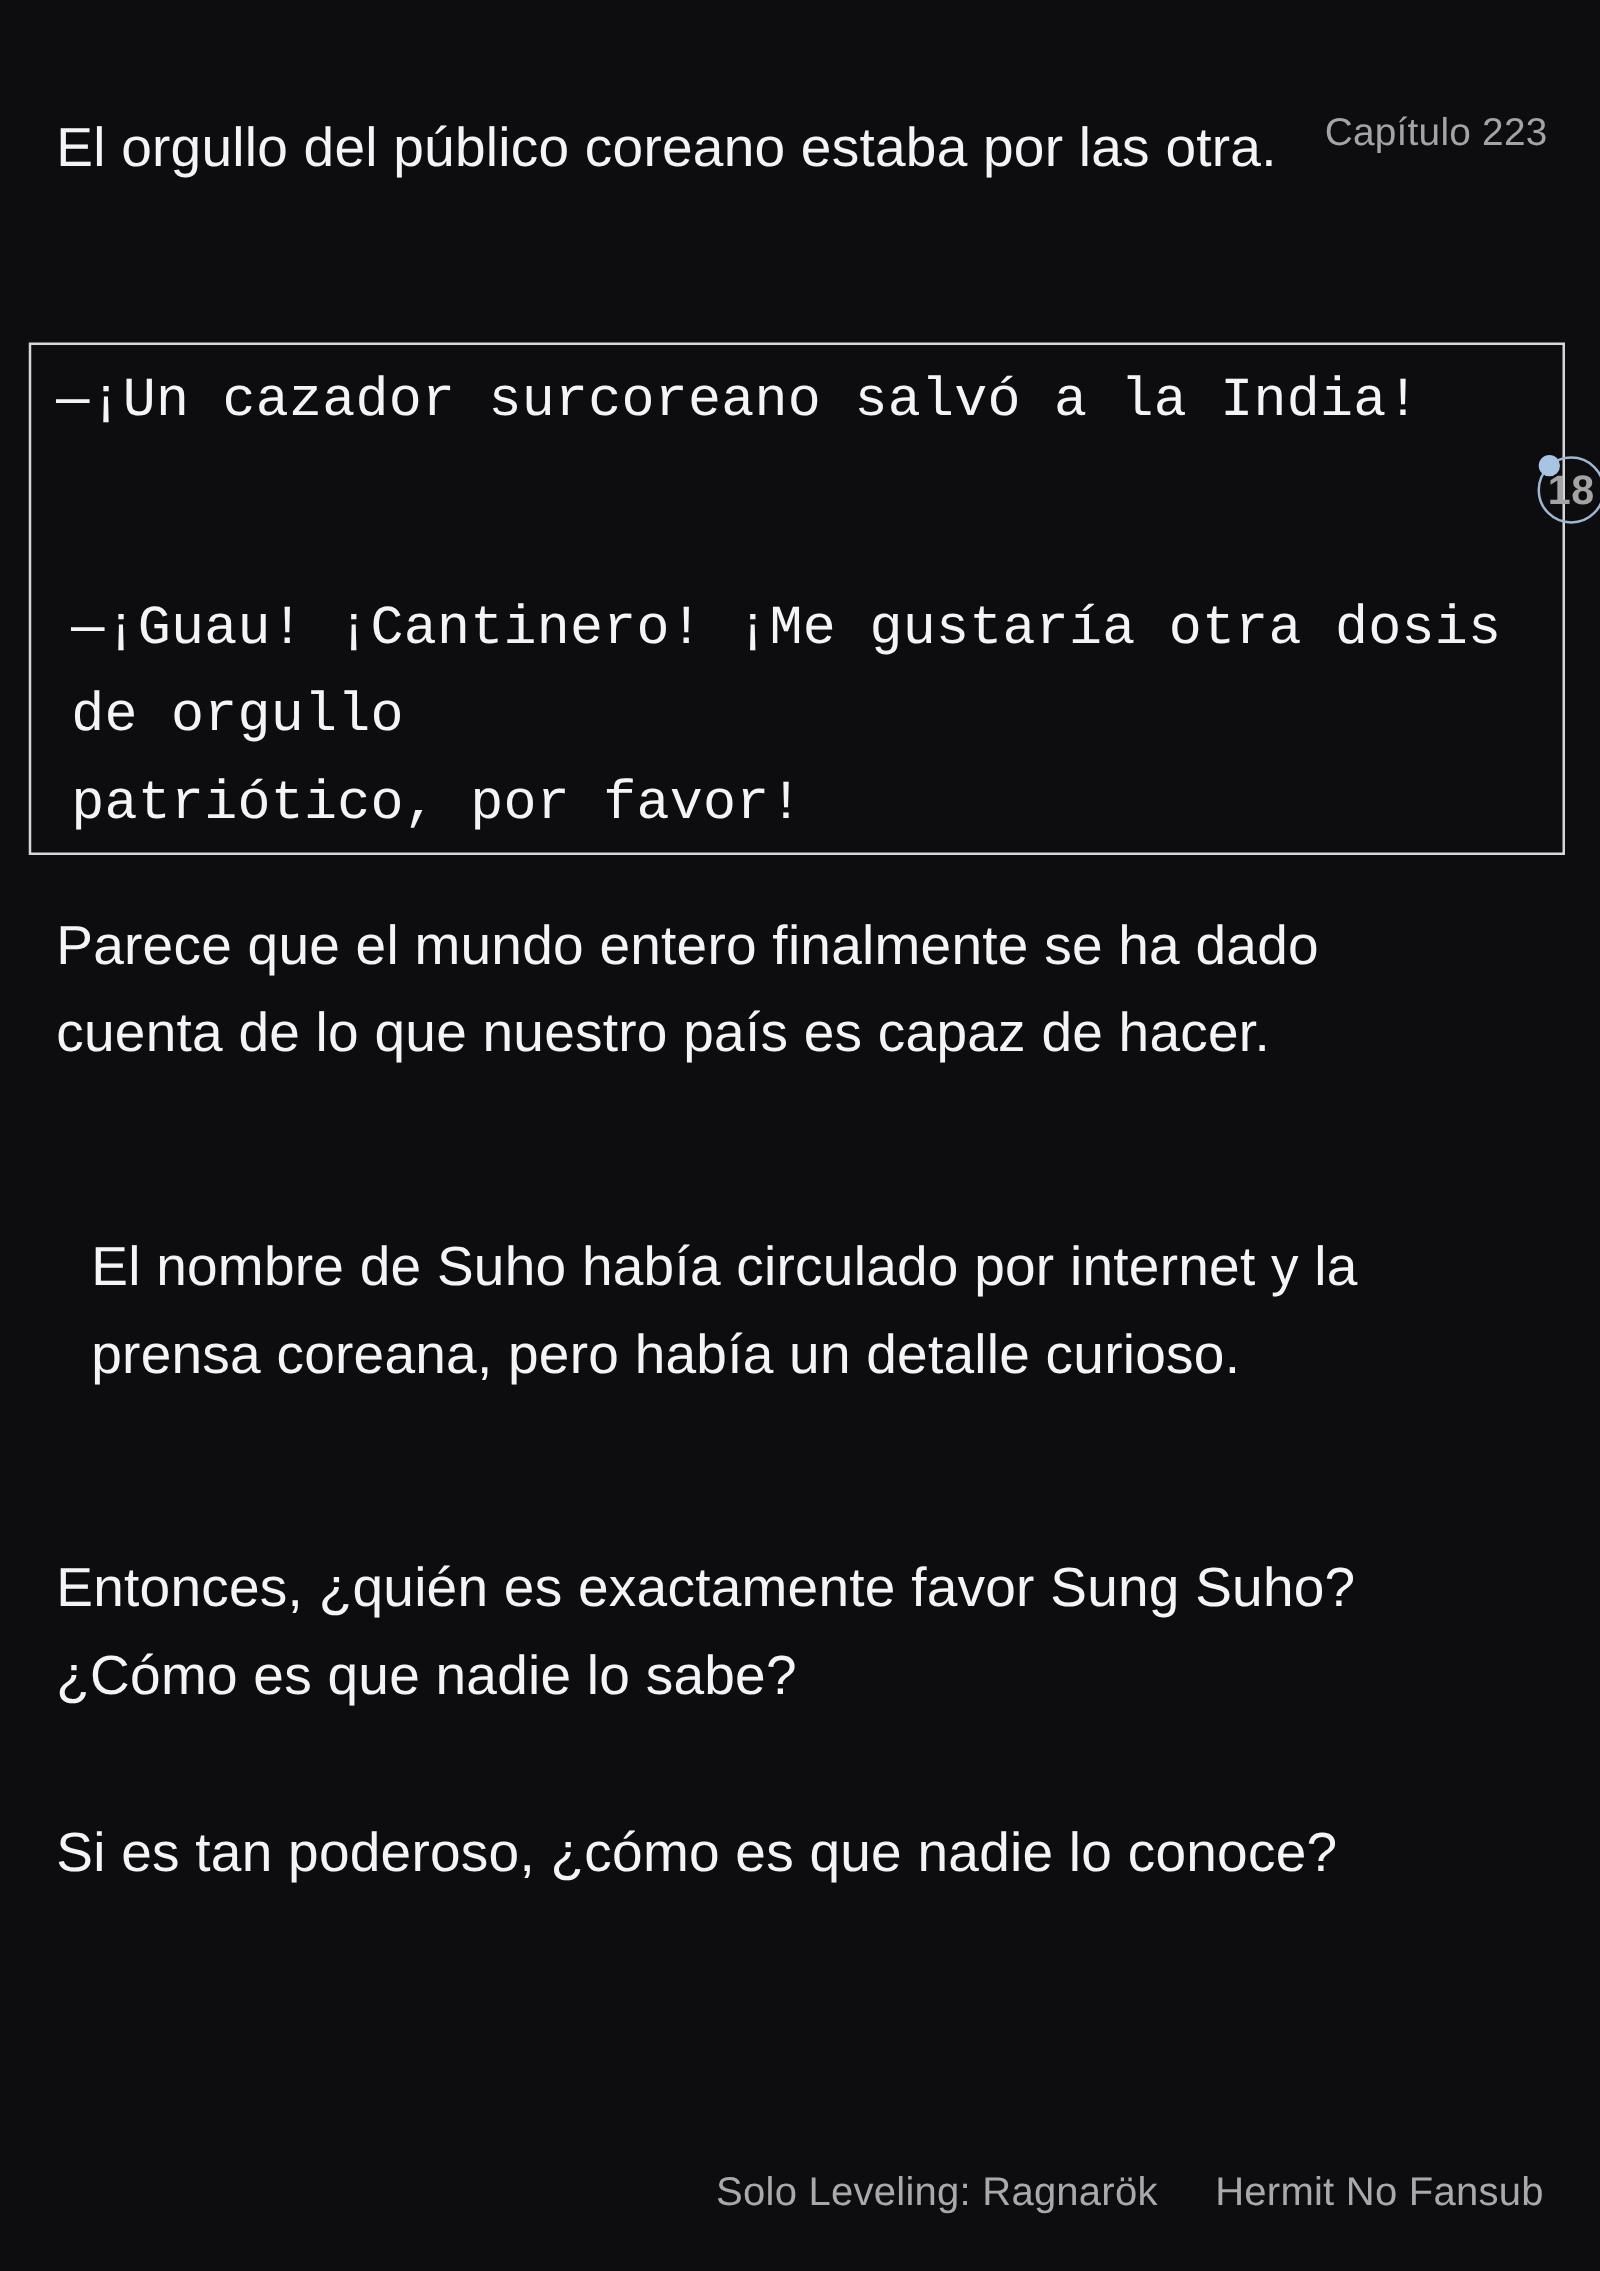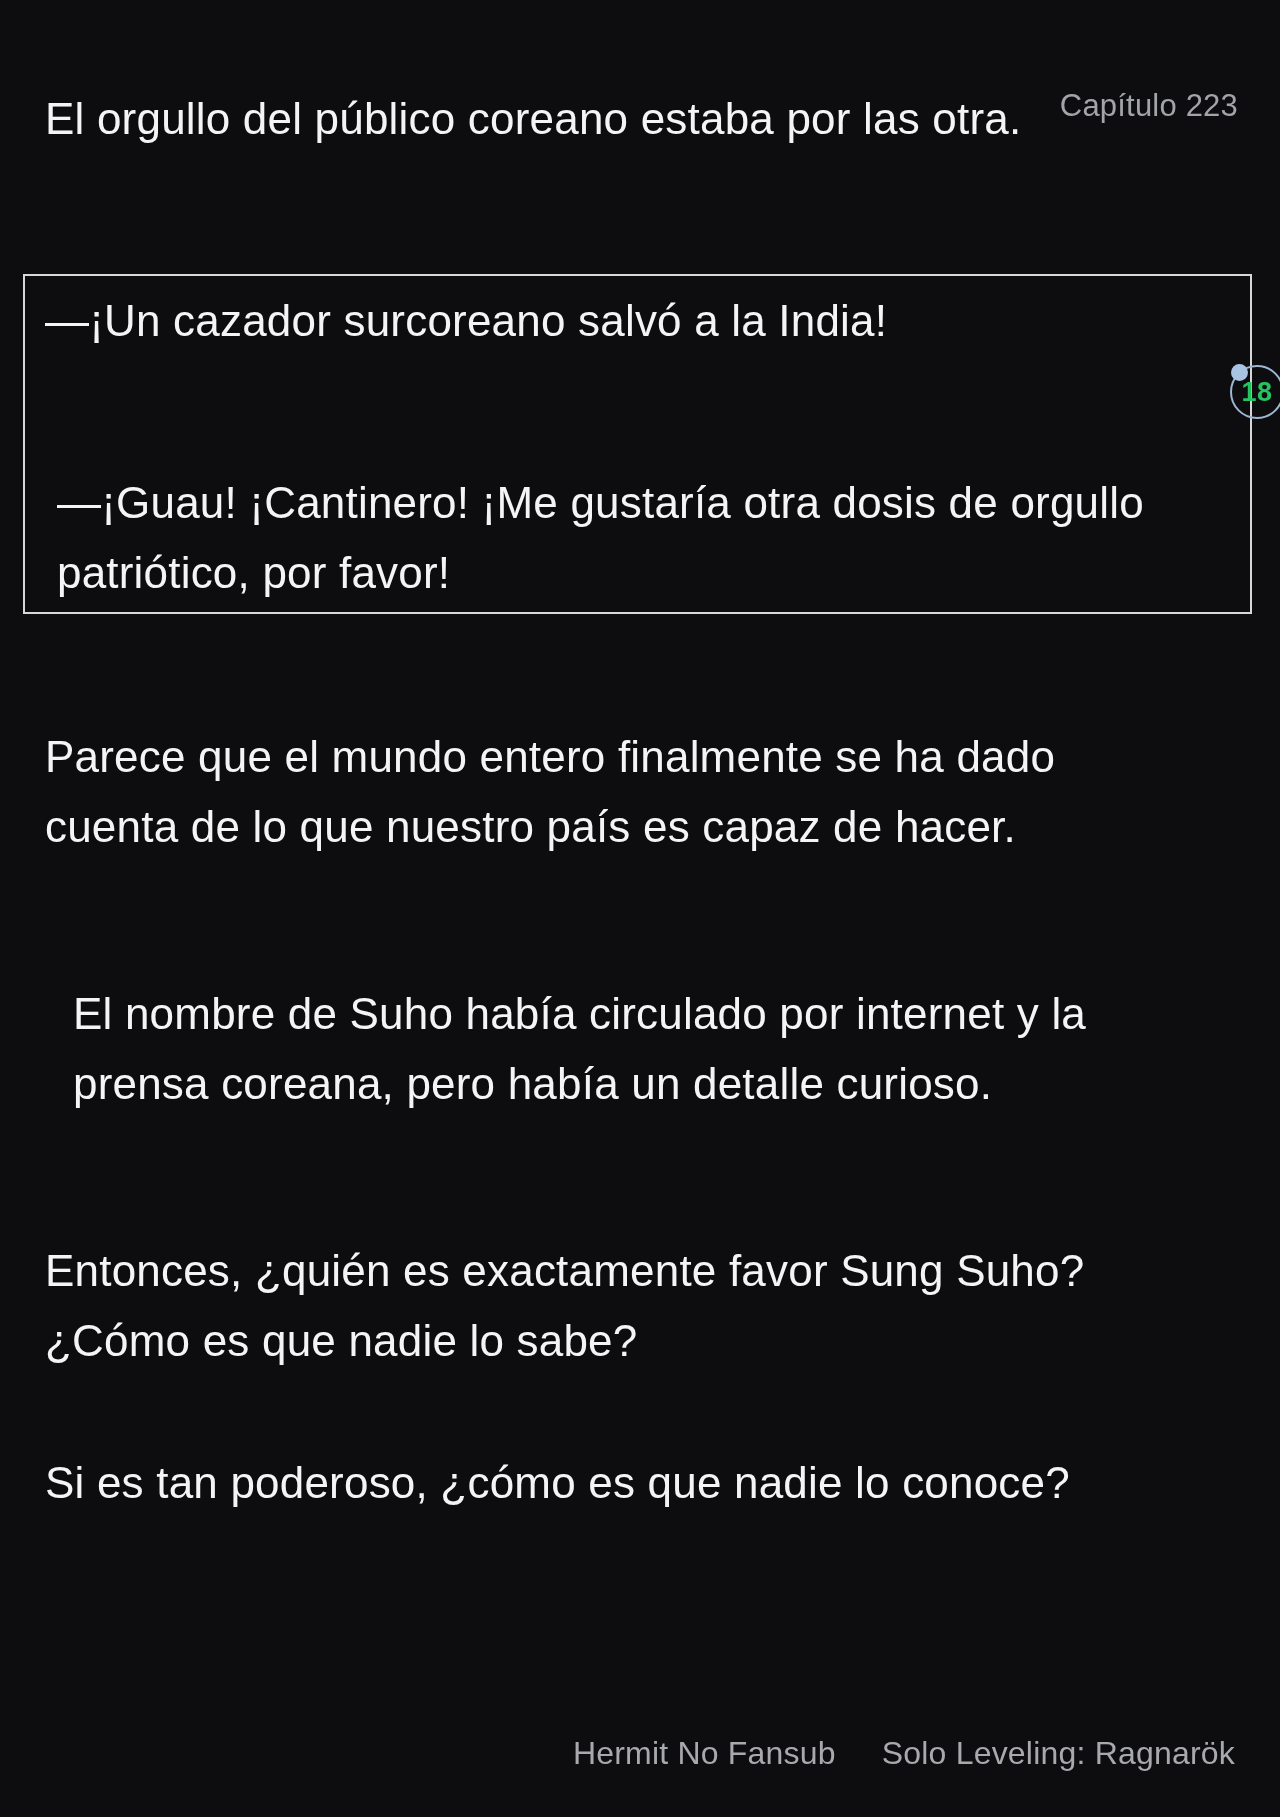--- a/index.html
+++ b/index.html
@@ -48,39 +48,40 @@
     padding: 10px 0 4px 0;
     box-sizing: border-box;
   }
   .quote {
     font-size: 44px;
     line-height: 70px;
     color: #f4f4f6;
     white-space: pre-line;
     padding: 0 20px;
     letter-spacing: 0.2px;
+    font-family: Liberation Mono, monospace;
   }
   #q2 { margin-top: 112px; margin-left: 12px; }
   .comment-badge {
     position: absolute;
     left: 1230px;
     top: 365px;
     width: 54px;
     height: 54px;
     border: 2.5px solid #9db6d2;
     border-radius: 50%;
     box-sizing: border-box;
     display: flex;
     align-items: center;
     justify-content: center;
     background: transparent;
   }
   .comment-badge .count {
-    color: #22c55e;
-    font-size: 27px;
+    color: #a3a3a3;
+    font-size: 33px;
     font-weight: 700;
     letter-spacing: 0.5px;
   }
   .comment-dot {
     position: absolute;
     left: 1231px;
     top: 364px;
     width: 17px;
     height: 17px;
     border-radius: 50%;
@@ -120,15 +121,15 @@
 
 <div id="p4" class="para">El nombre de Suho había circulado por internet y la
 prensa coreana, pero había un detalle curioso.</div>
 
 <div id="p5" class="para">Entonces, ¿quién es exactamente favor Sung Suho?
 ¿Cómo es que nadie lo sabe?</div>
 
 <div id="p6" class="para">Si es tan poderoso, ¿cómo es que nadie lo conoce?</div>
 
 <div class="footer">
+  <span>Solo Leveling: Ragnarök</span>
   <span>Hermit No Fansub</span>
-  <span>Solo Leveling: Ragnarök</span>
 </div>
 
 </body></html>

